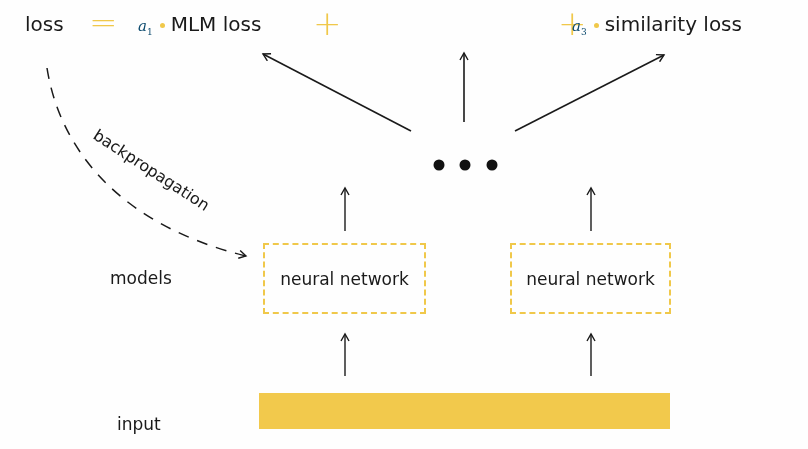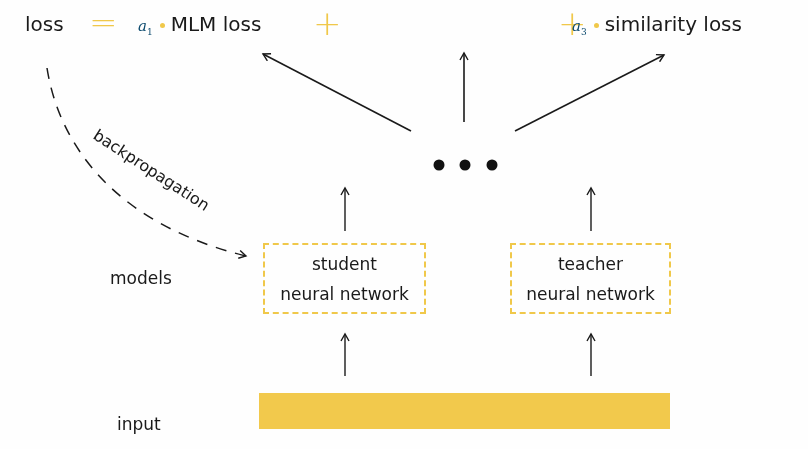--- a/index.html
+++ b/index.html
@@ -49,24 +49,22 @@
   </div>
   <div class="op" style="left:313px; top:6px;">+</div>
 
   <div class="op" style="left:558px; top:6px;">+</div>
 
   <div class="txt eq" style="left:572px; top:12px;">
     <span class="coef"><span>a</span><sub>3</sub></span><span class="dot"></span><span>similarity loss</span>
   </div>
 
   <div class="box" style="left:263px; top:243px; width:163px; height:71px;">
-    <span>student</span>
     <span>neural network</span>
   </div>
   <div class="box" style="left:510px; top:243px; width:161px; height:71px;">
-    <span>teacher</span>
     <span>neural network</span>
   </div>
 
   <div class="txt label" style="left:110px; top:268px;">models</div>
   <div class="txt label" style="left:117px; top:414px;">input</div>
   <div id="input-bar"></div>
 </div>
 
 </body></html>

